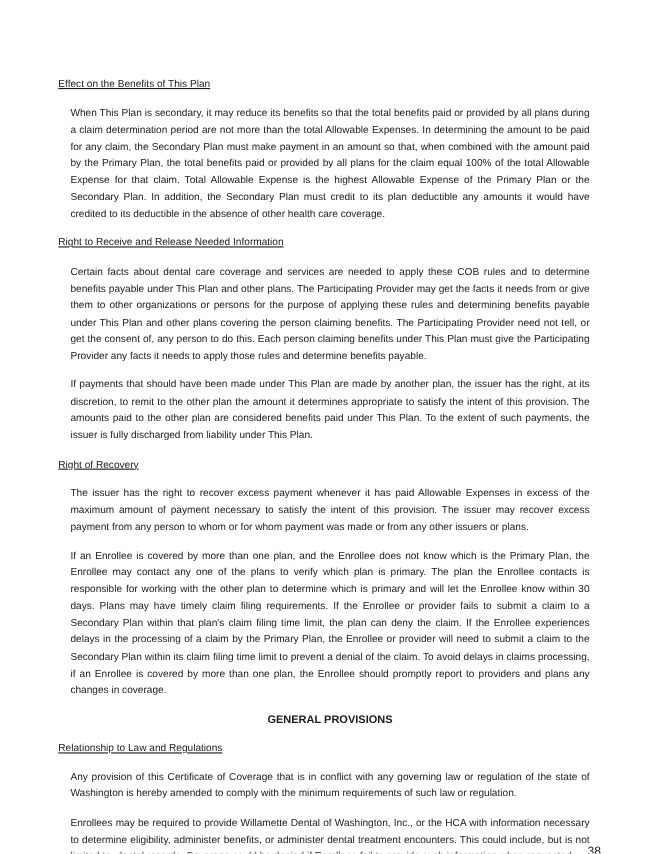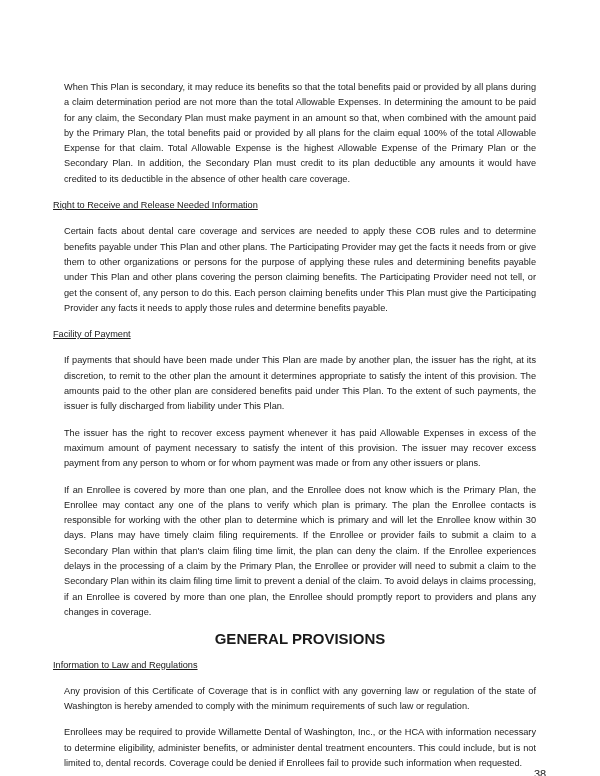--- a/index.html
+++ b/index.html
@@ -2,50 +2,51 @@
 <html><head>
   <meta charset="utf-8">
   <style>
     html, body { margin: 0; padding: 0; background: #ffffff; }
     body { width: 600px; height: 776px; position: relative; overflow: hidden;
       font-family: "Liberation Sans", sans-serif; color: #1a1a1a; }
     .page { position: absolute; left: 53px; top: 69px; width: 494px; }
     .section { margin: 0 0 10.5px 0; }
     .heading { font-size: 9.2px; line-height: 15.3px; text-decoration: underline; margin: 0; }
     .para { font-size: 9.2px; line-height: 15.3px; text-align: justify; margin: 11px; }
-    .center-title { font-size: 15px; font-weight: bold; text-align: center;
+    .center-title { font-size: 10px; font-weight: bold; text-align: center;
       line-height: 15.3px; margin: 0 0 11px 0; }
     .page-number { position: absolute; left: 534px; top: 768px; font-size: 11px; }
   </style>
 </head>
 <body>
 
 <div class="page">
   <div class="section">
+    <p class="heading">Effect on the Benefits of This Plan</p>
     <p class="para">When This Plan is secondary, it may reduce its benefits so that the total benefits paid or provided by all plans during a claim determination period are not more than the total Allowable Expenses. In determining the amount to be paid for any claim, the Secondary Plan must make payment in an amount so that, when combined with the amount paid by the Primary Plan, the total benefits paid or provided by all plans for the claim equal 100% of the total Allowable Expense for that claim. Total Allowable Expense is the highest Allowable Expense of the Primary Plan or the Secondary Plan. In addition, the Secondary Plan must credit to its plan deductible any amounts it would have credited to its deductible in the absence of other health care coverage.</p>
   </div>
   <div class="section">
     <p class="heading">Right to Receive and Release Needed Information</p>
     <p class="para">Certain facts about dental care coverage and services are needed to apply these COB rules and to determine benefits payable under This Plan and other plans. The Participating Provider may get the facts it needs from or give them to other organizations or persons for the purpose of applying these rules and determining benefits payable under This Plan and other plans covering the person claiming benefits. The Participating Provider need not tell, or get the consent of, any person to do this. Each person claiming benefits under This Plan must give the Participating Provider any facts it needs to apply those rules and determine benefits payable.</p>
   </div>
   <div class="section">
-    <p class="heading">Facility of Payment</p>
     <p class="para">If payments that should have been made under This Plan are made by another plan, the issuer has the right, at its discretion, to remit to the other plan the amount it determines appropriate to satisfy the intent of this provision. The amounts paid to the other plan are considered benefits paid under This Plan. To the extent of such payments, the issuer is fully discharged from liability under This Plan.</p>
   </div>
   <div class="section">
+    <p class="heading">Right of Recovery</p>
     <p class="para">The issuer has the right to recover excess payment whenever it has paid Allowable Expenses in excess of the maximum amount of payment necessary to satisfy the intent of this provision. The issuer may recover excess payment from any person to whom or for whom payment was made or from any other issuers or plans.</p>
   </div>
   <div class="section">
     <p class="para">If an Enrollee is covered by more than one plan, and the Enrollee does not know which is the Primary Plan, the Enrollee may contact any one of the plans to verify which plan is primary. The plan the Enrollee contacts is responsible for working with the other plan to determine which is primary and will let the Enrollee know within 30 days. Plans may have timely claim filing requirements. If the Enrollee or provider fails to submit a claim to a Secondary Plan within that plan's claim filing time limit, the plan can deny the claim. If the Enrollee experiences delays in the processing of a claim by the Primary Plan, the Enrollee or provider will need to submit a claim to the Secondary Plan within its claim filing time limit to prevent a denial of the claim. To avoid delays in claims processing, if an Enrollee is covered by more than one plan, the Enrollee should promptly report to providers and plans any changes in coverage.</p>
   </div>
 
   <p class="center-title">GENERAL PROVISIONS</p>
 
   <div class="section">
-    <p class="heading">Information to Law and Regulations</p>
+    <p class="heading">Relationship to Law and Regulations</p>
     <p class="para">Any provision of this Certificate of Coverage that is in conflict with any governing law or regulation of the state of Washington is hereby amended to comply with the minimum requirements of such law or regulation.</p>
   </div>
   <div class="section">
     <p class="para">Enrollees may be required to provide Willamette Dental of Washington, Inc., or the HCA with information necessary to determine eligibility, administer benefits, or administer dental treatment encounters. This could include, but is not limited to, dental records. Coverage could be denied if Enrollees fail to provide such information when requested.</p>
   </div>
 </div>
 
 <div class="page-number">38</div>
 
 </body></html>

